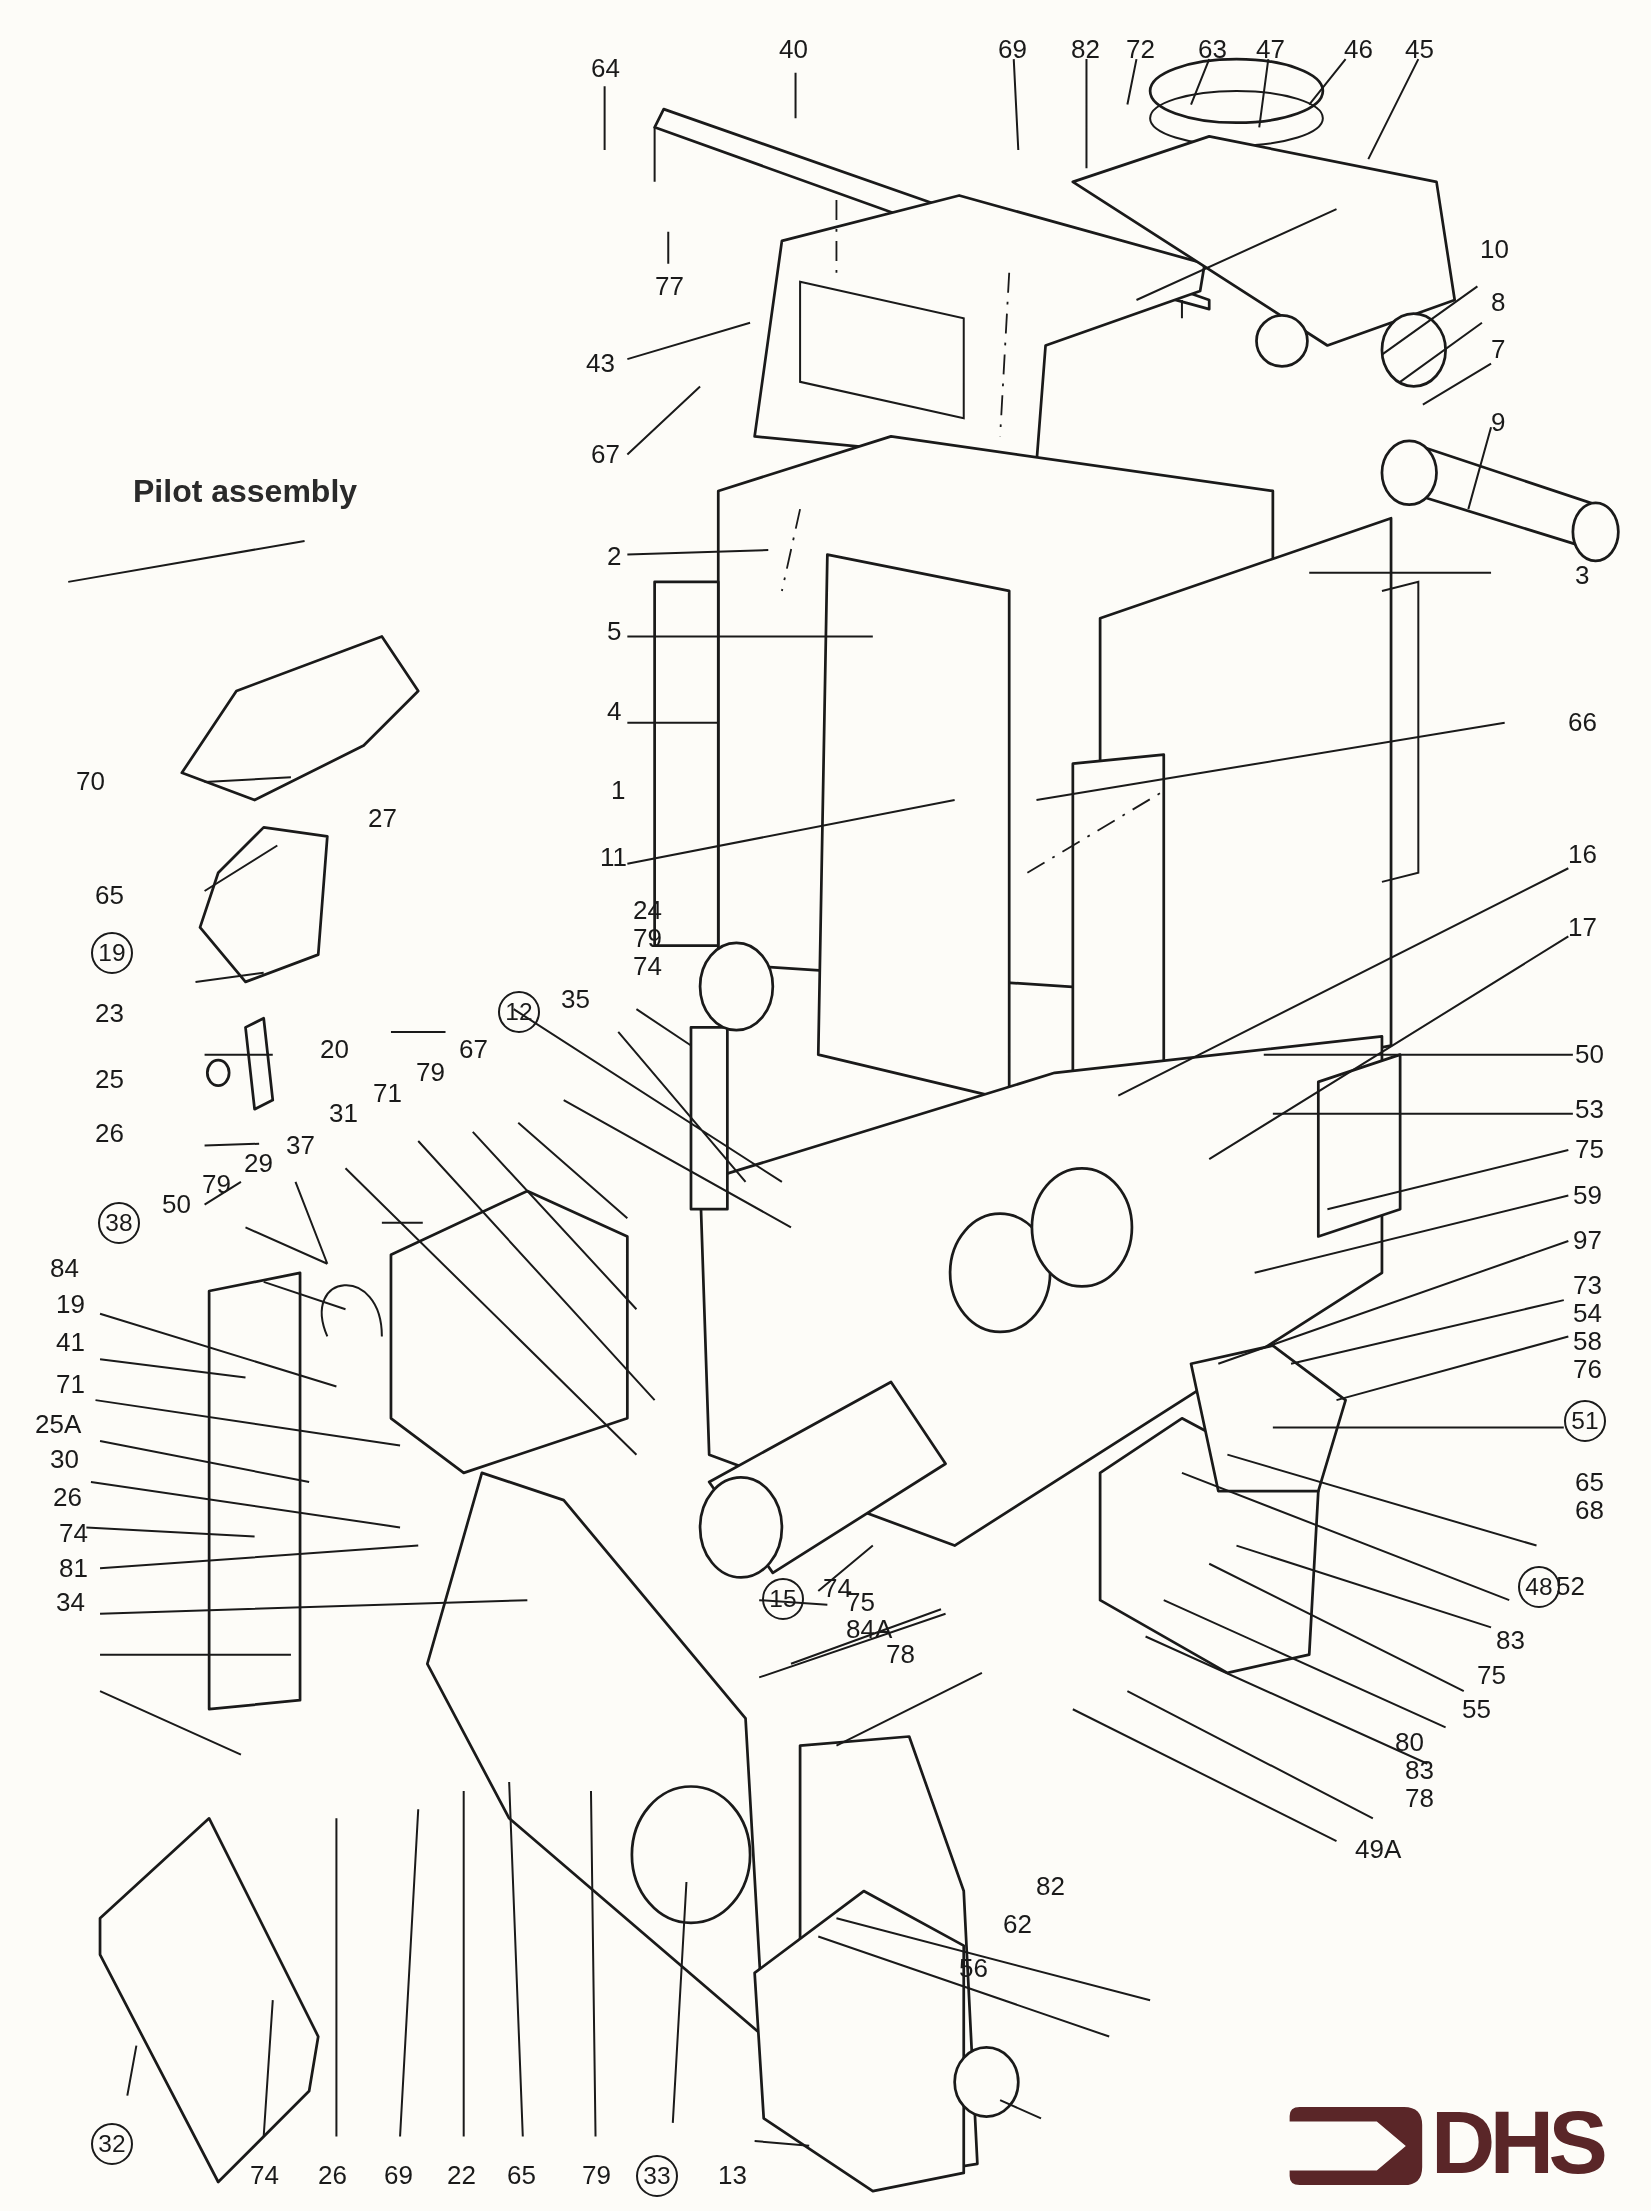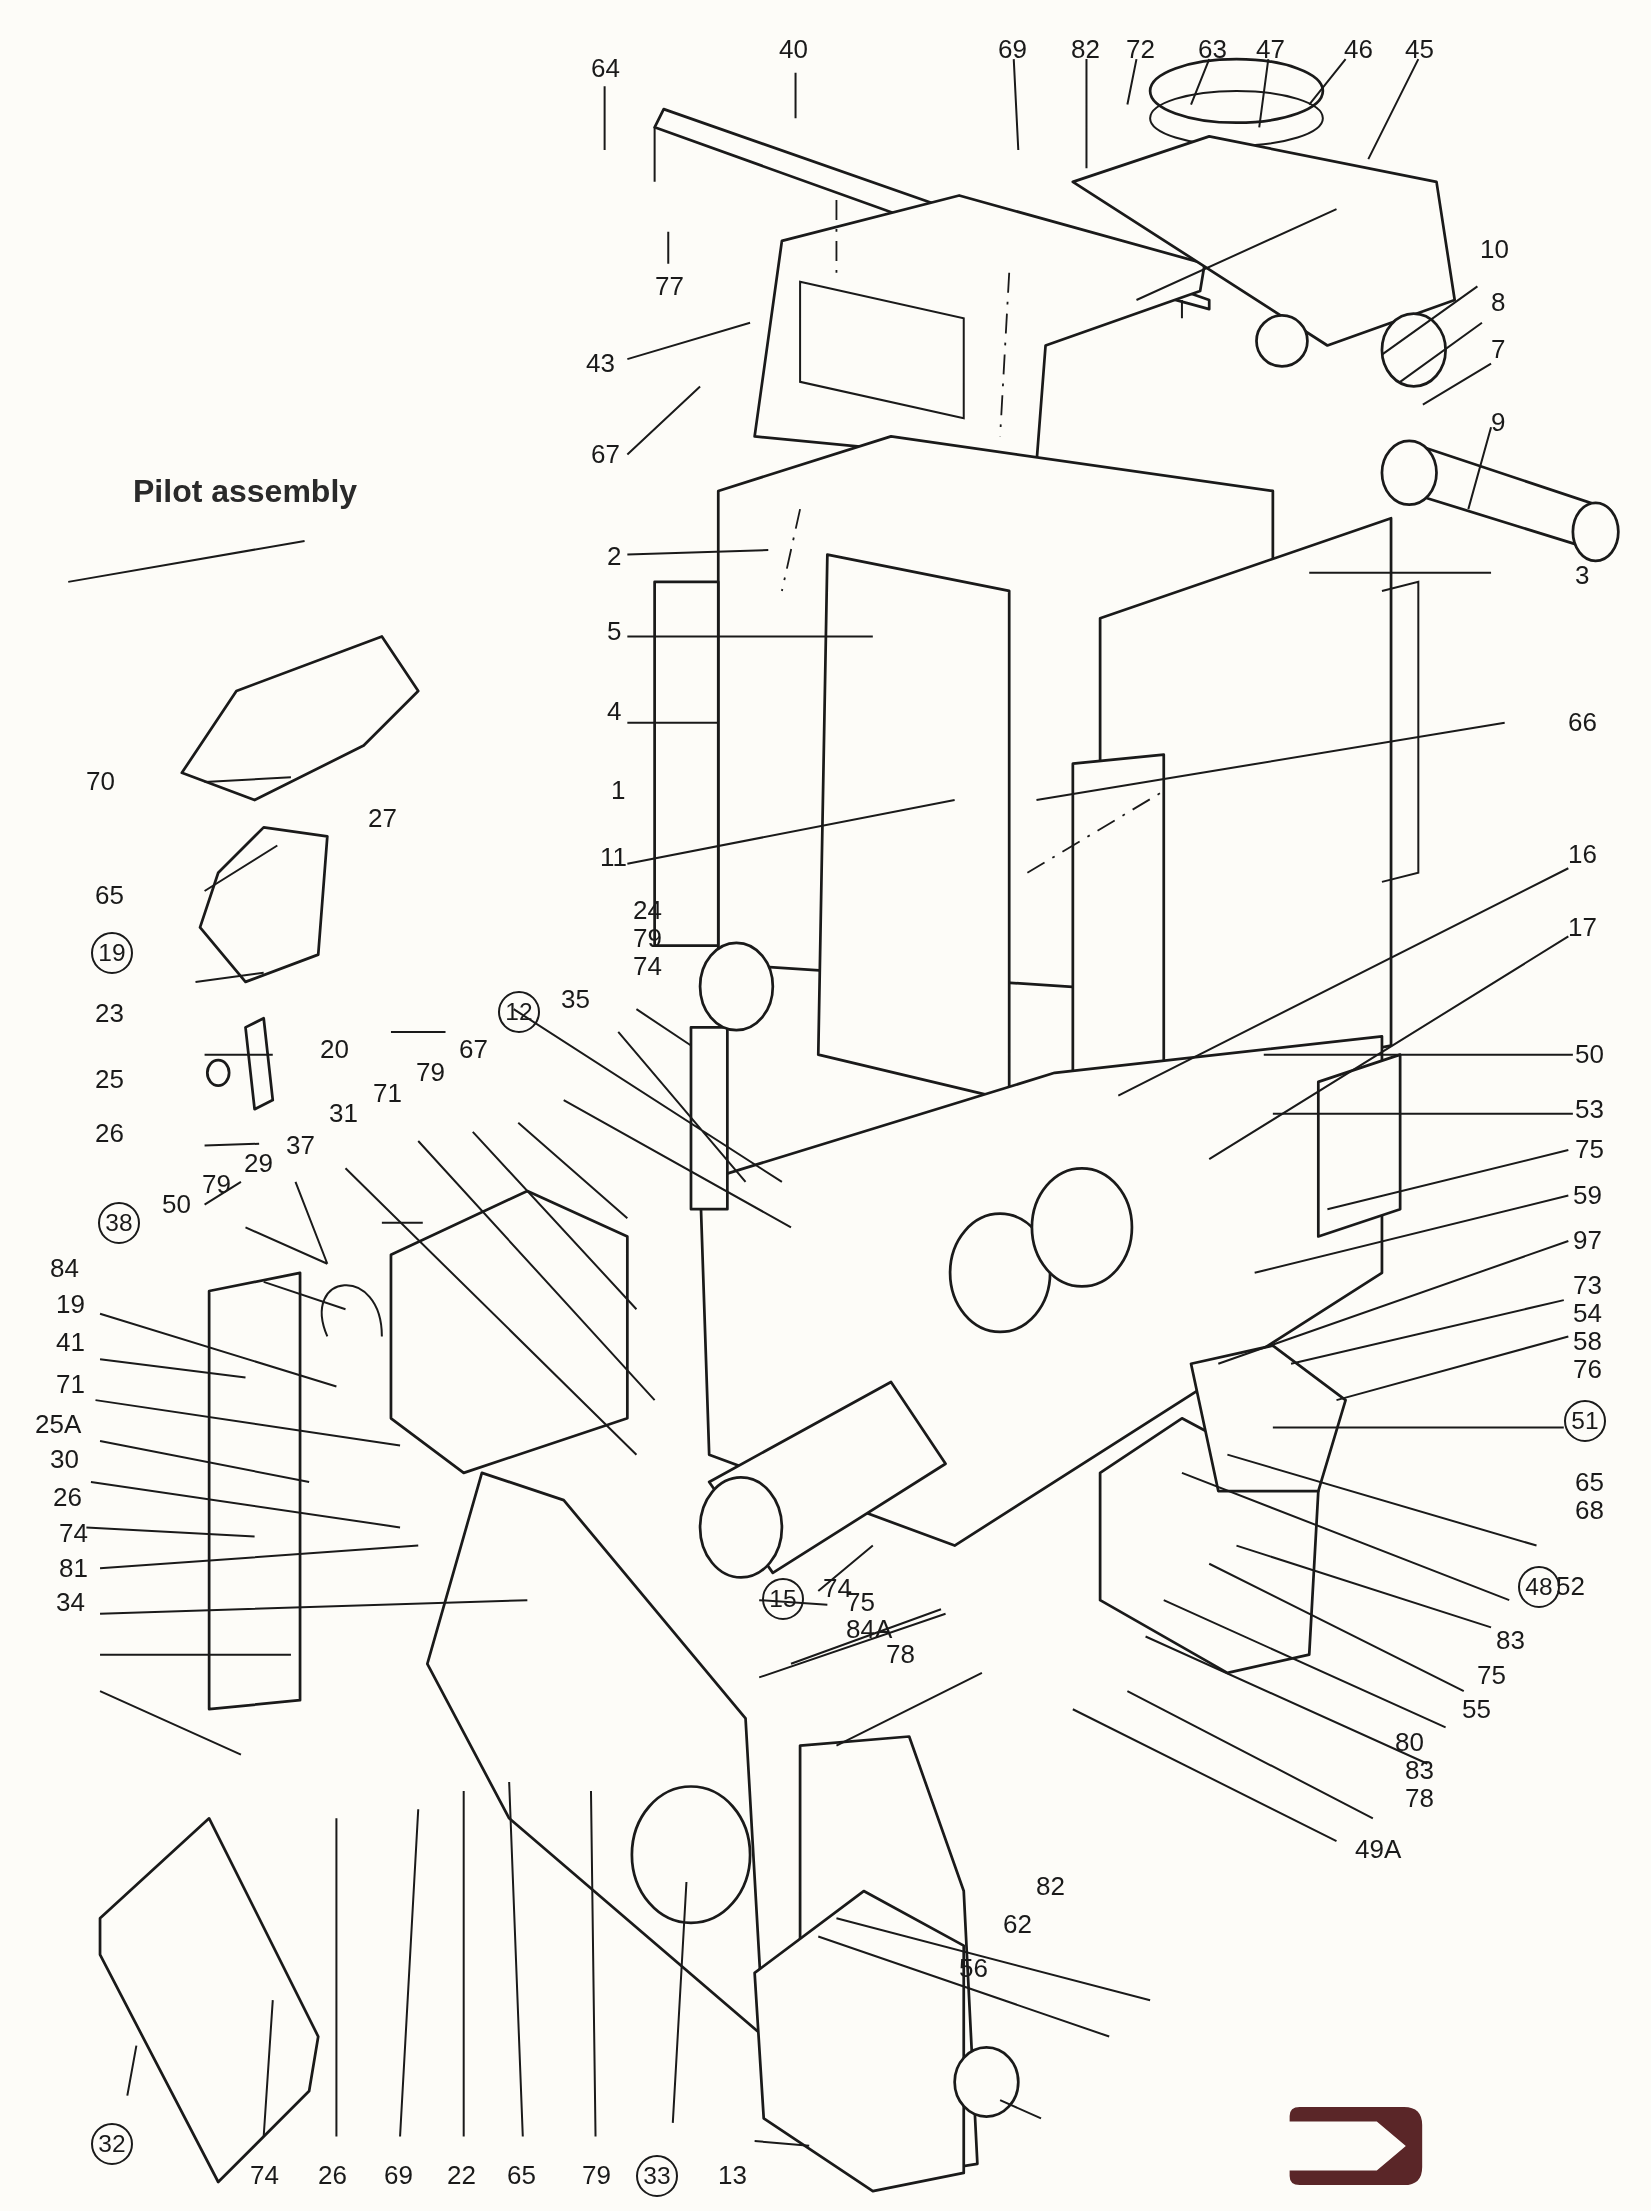--- a/index.html
+++ b/index.html
@@ -143,21 +143,21 @@
   <span class="lbl" style="left:591px;top:441px">67</span>
   <span class="lbl" style="left:607px;top:543px">2</span>
   <span class="lbl" style="left:1575px;top:562px">3</span>
   <span class="lbl" style="left:607px;top:618px">5</span>
   <span class="lbl" style="left:607px;top:698px">4</span>
   <span class="lbl" style="left:1568px;top:709px">66</span>
   <span class="lbl" style="left:611px;top:777px">1</span>
   <span class="lbl" style="left:1568px;top:841px">16</span>
   <span class="lbl" style="left:600px;top:844px">11</span>
   <span class="lbl" style="left:1568px;top:914px">17</span>
-  <span class="lbl" style="left:86px;top:768px">70</span>
+  <span class="lbl" style="left:76px;top:768px">70</span>
   <span class="lbl" style="left:368px;top:805px">27</span>
   <span class="lbl" style="left:95px;top:882px">65</span>
   <span class="lbl circ" style="left:91px;top:932px">19</span>
   <span class="lbl" style="left:95px;top:1000px">23</span>
   <span class="lbl" style="left:320px;top:1036px">20</span>
   <span class="lbl" style="left:95px;top:1066px">25</span>
   <span class="lbl" style="left:95px;top:1120px">26</span>
   <span class="lbl" style="left:561px;top:986px">35</span>
   <span class="lbl circ" style="left:498px;top:991px">12</span>
   <span class="lbl" style="left:459px;top:1036px">67</span>
@@ -228,15 +228,16 @@
   </div>
   <div class="stack" style="left:1405px;top:1756px">
     <div>83</div>
     <div>78</div>
   </div>
 
   <div id="logo">
     <svg width="345" height="82" viewBox="0 0 380 90">
       <path d="M15 2 L130 2 Q150 2 150 22 L150 68 Q150 88 130 88 L15 88 Q4 88 4 78 L4 72 L100 72 L132 45 L100 18 L4 18 L4 12 Q4 2 15 2 Z" fill="#5a2628"></path>
     </svg>
+    <span style="position:absolute;left:145px;top:-7.3px;font-size:89px;font-weight:bold;letter-spacing:-5.5px;color:#5a2628;font-family:'Liberation Sans',sans-serif;line-height:1;">DHS</span>
   </div>
 </div>
 
 
 </body></html>

